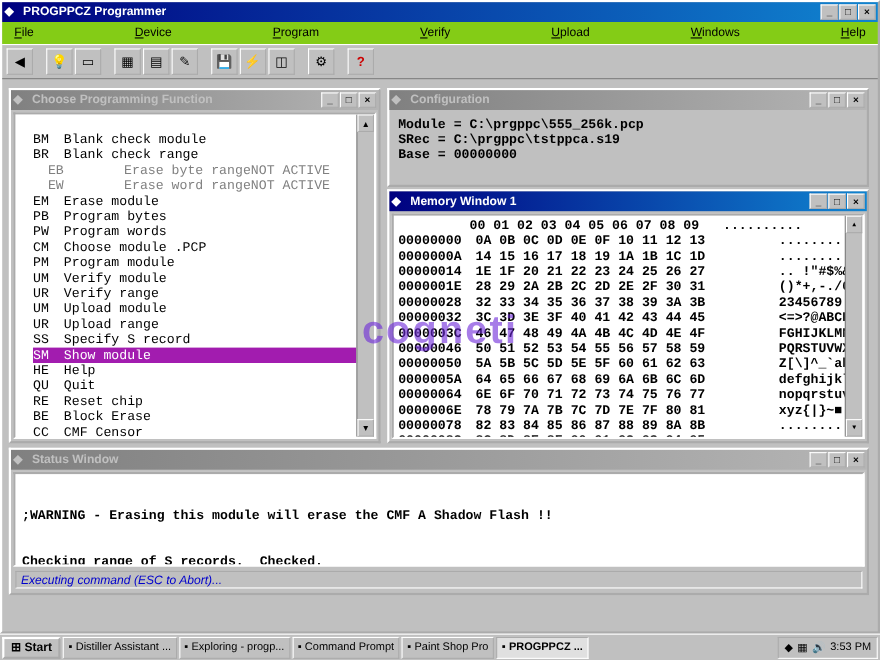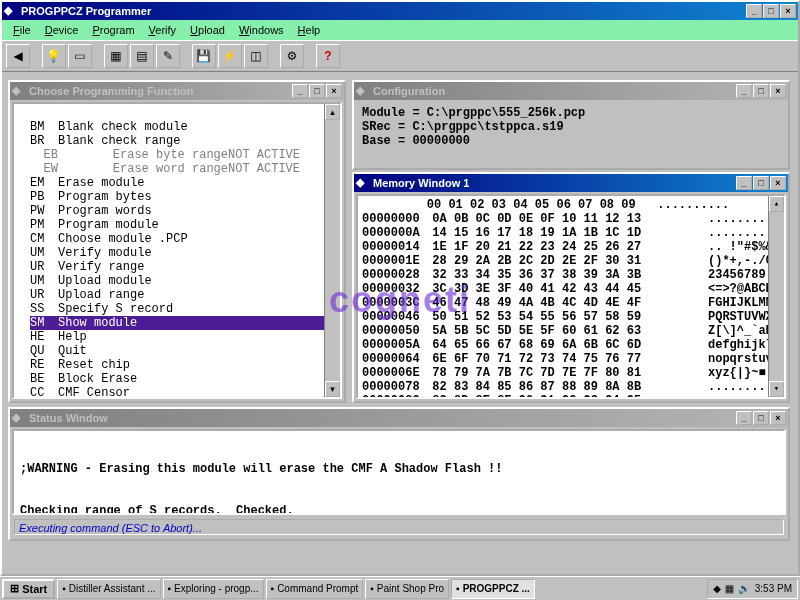--- a/index.html
+++ b/index.html
@@ -4,34 +4,34 @@
 <style>
 * { box-sizing: border-box; margin: 0; padding: 0; }
 body { font-family: "MS Sans Serif", Tahoma, sans-serif; font-size: 11px; background: #c0c0c0; width: 800px; height: 600px; overflow: hidden; }
 .win { position: absolute; background: #c0c0c0; border: 2px outset #fff; }
 .titlebar { background: linear-gradient(to right, #000080, #1084d0); color: #fff; height: 18px; display: flex; align-items: center; padding: 0 2px; font-weight: bold; font-size: 11px; }
 .titlebar.inactive { background: linear-gradient(to right, #808080, #b5b5b5); color: #c0c0c0; }
 .tb-icon { width: 14px; height: 14px; margin-right: 3px; display: inline-block; }
 .tb-title { flex: 1; }
 .tb-btns { display: flex; gap: 1px; }
 .tb-btn { width: 16px; height: 14px; background: #c0c0c0; border: 1px outset #fff; font-size: 9px; line-height: 12px; text-align: center; font-family: Arial; color: #000; cursor: default; }
-.menubar { display: flex; background: #86efac; padding: 1px 4px; height: 20px; align-items: center; }
+.menubar { display: flex; background: #84cc16; padding: 1px 4px; height: 20px; align-items: center; justify-content: space-between; }
 .menubar span { padding: 2px 7px; cursor: default; }
 .menubar span:first-letter { text-decoration: underline; }
 .toolbar { height: 32px; display: flex; align-items: center; padding: 2px 4px; gap: 2px; border-top: 1px solid #fff; border-bottom: 1px solid #808080; }
 .tbtn { width: 24px; height: 24px; border: 1px outset #fff; background: #c0c0c0; display: flex; align-items: center; justify-content: center; font-size: 12px; }
 .tsep { width: 8px; }
 .inner { position: absolute; border: 2px inset #fff; background: #fff; overflow: hidden; }
 .list { font-family: "Courier New", monospace; font-size: 12px; line-height: 14px; padding: 16px; }
 .list-row { display: flex; white-space: pre; }
 .list-row .code { width: 28px; }
 .list-row .desc { width: 170px; }
 .list-row .flag { color: #808080; }
 .list-row.disabled { color: #808080; text-align: right; }
-.list-row.sel { background: #4c1d95; color: #fff; }
+.list-row.sel { background: #a21caf; color: #fff; }
 .mono { font-family: "Courier New", monospace; font-size: 12px; line-height: 14px; }
 .cfg { padding: 4px 6px; font-weight: bold; }
 .memhdr { white-space: pre; font-weight: bold; }
 .memrow { white-space: pre; font-weight: bold; display: flex; }
 .memaddr { width: 74px; }
 .memhex { width: 290px; }
 .memasc { }
 .status { padding: 3px 6px; font-weight: bold; white-space: pre-wrap; }
 .status-exec { padding: 2px 4px; color: #0000cc; border: 1px inset #fff; font-style: italic; }
 .taskbar { position: absolute; bottom: 0; left: 0; right: 0; height: 24px; background: #c0c0c0; border-top: 1px solid #fff; display: flex; align-items: center; padding: 2px; gap: 2px; }
@@ -96,22 +96,22 @@
     </div>
     <div class="inner" style="left:2px;top:20px;right:2px;bottom:2px;">
       <div class="list" id="fn-list">
           <div class="list-row"><span class="code">BM</span><span class="desc">Blank check module</span><span class="flag"></span></div>
           <div class="list-row"><span class="code">BR</span><span class="desc">Blank check range</span><span class="flag"></span></div>
           <div class="list-row disabled"><span class="code">EB</span><span class="desc">Erase byte range</span><span class="flag">NOT ACTIVE</span></div>
           <div class="list-row disabled"><span class="code">EW</span><span class="desc">Erase word range</span><span class="flag">NOT ACTIVE</span></div>
           <div class="list-row"><span class="code">EM</span><span class="desc">Erase module</span><span class="flag"></span></div>
           <div class="list-row"><span class="code">PB</span><span class="desc">Program bytes</span><span class="flag"></span></div>
           <div class="list-row"><span class="code">PW</span><span class="desc">Program words</span><span class="flag"></span></div>
+          <div class="list-row"><span class="code">CM</span><span class="desc">Choose module .PCP</span><span class="flag"></span></div>
           <div class="list-row"><span class="code">PM</span><span class="desc">Program module</span><span class="flag"></span></div>
-          <div class="list-row"><span class="code">CM</span><span class="desc">Choose module .PCP</span><span class="flag"></span></div>
           <div class="list-row"><span class="code">UM</span><span class="desc">Verify module</span><span class="flag"></span></div>
           <div class="list-row"><span class="code">UR</span><span class="desc">Verify range</span><span class="flag"></span></div>
           <div class="list-row"><span class="code">UM</span><span class="desc">Upload module</span><span class="flag"></span></div>
           <div class="list-row"><span class="code">UR</span><span class="desc">Upload range</span><span class="flag"></span></div>
           <div class="list-row"><span class="code">SS</span><span class="desc">Specify S record</span><span class="flag"></span></div>
           <div class="list-row sel"><span class="code">SM</span><span class="desc">Show module</span><span class="flag"></span></div>
           <div class="list-row"><span class="code">HE</span><span class="desc">Help</span><span class="flag"></span></div>
           <div class="list-row"><span class="code">QU</span><span class="desc">Quit</span><span class="flag"></span></div>
           <div class="list-row"><span class="code">RE</span><span class="desc">Reset chip</span><span class="flag"></span></div>
           <div class="list-row"><span class="code">BE</span><span class="desc">Block Erase</span><span class="flag"></span></div>

